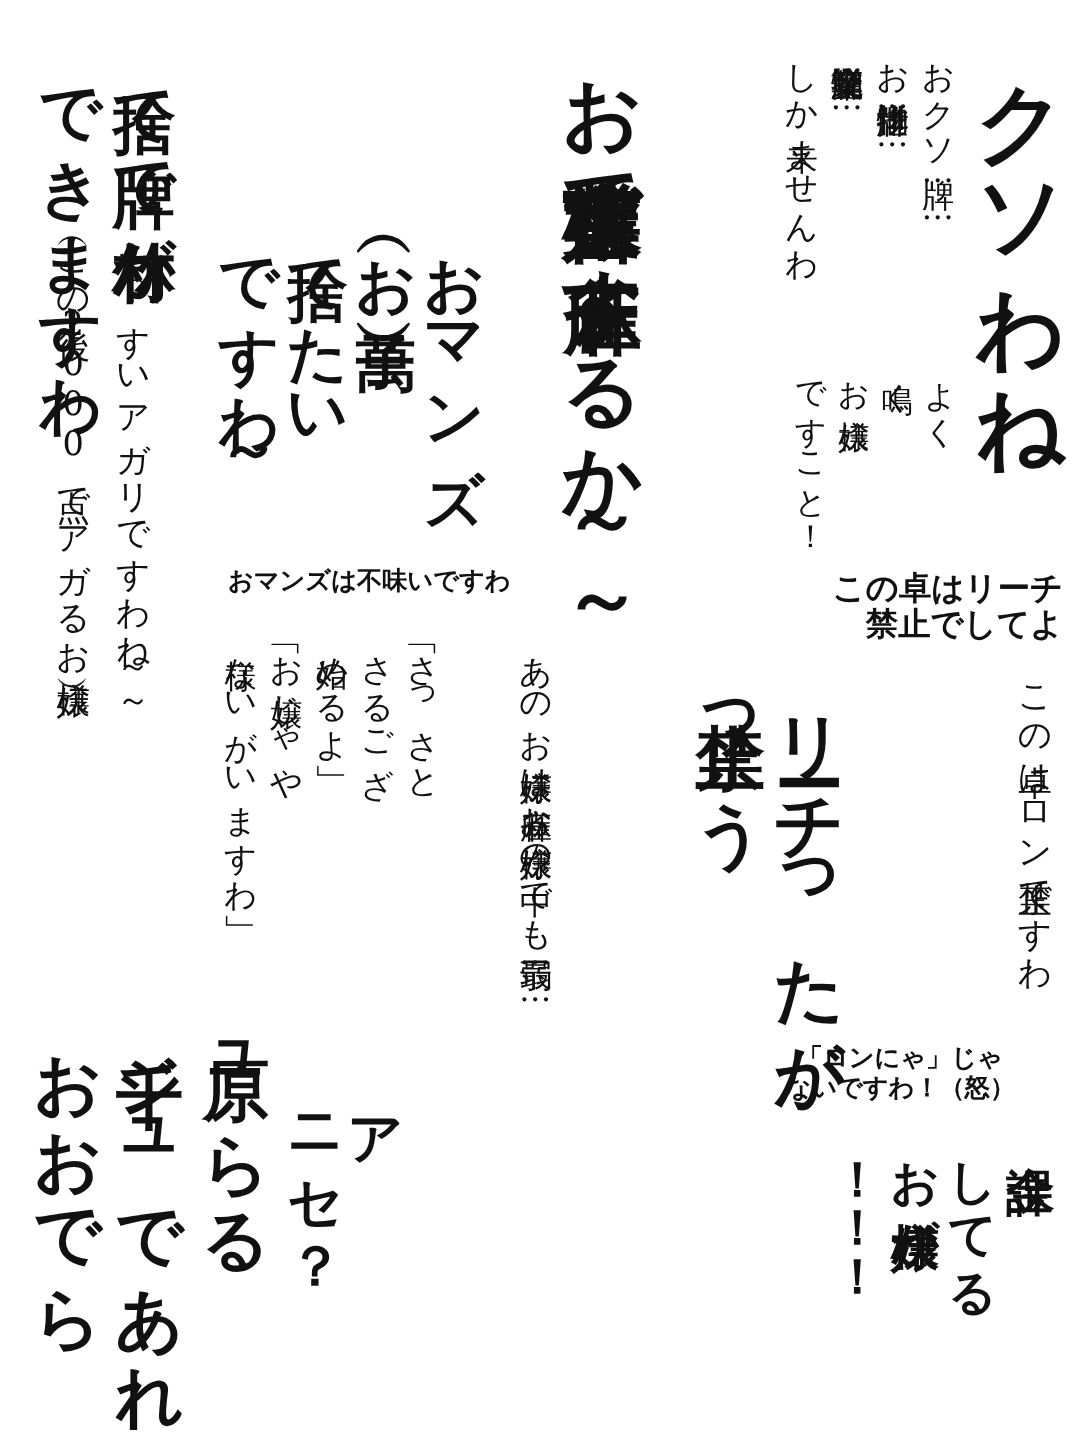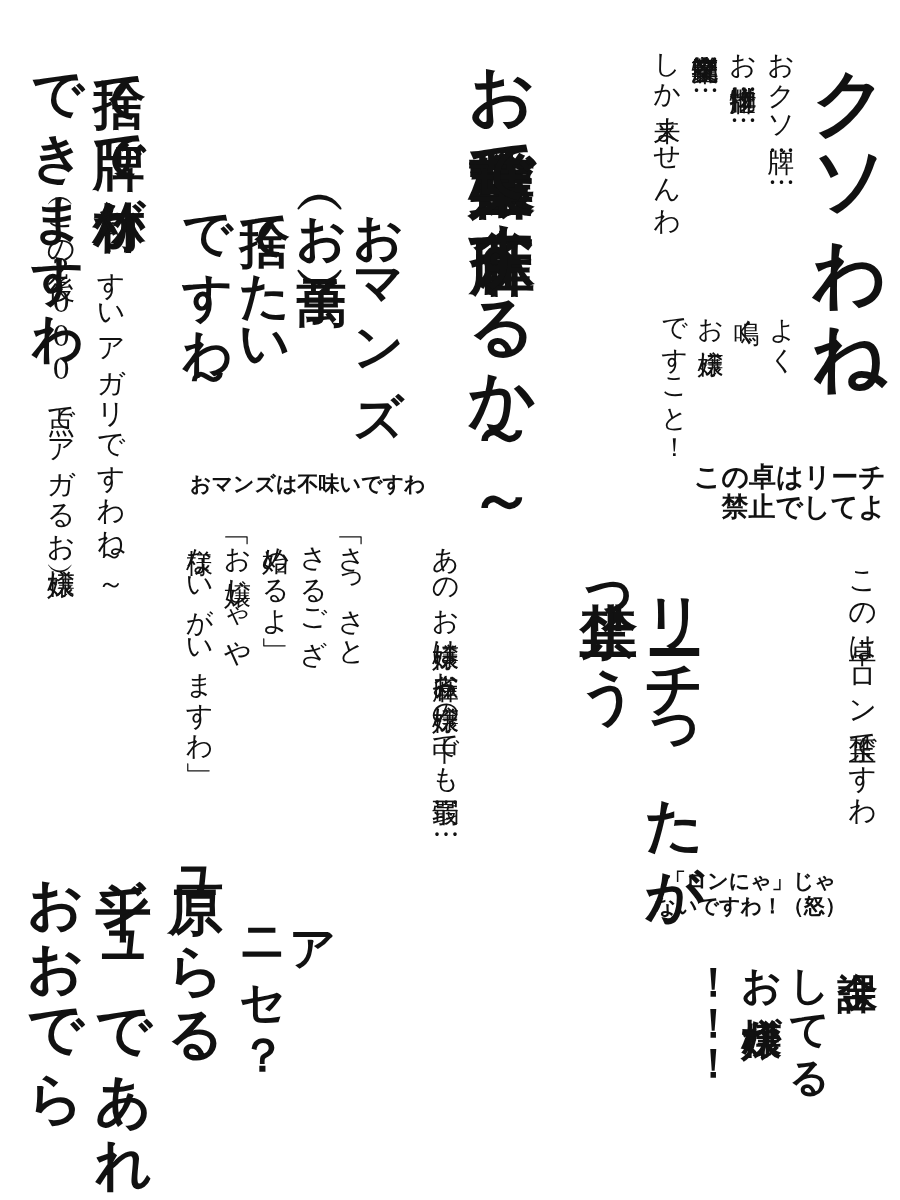--- a/index.html
+++ b/index.html
@@ -65,21 +65,21 @@
   #omanzu-small { top: 470px; left: 190px; font-size: 21px; writing-mode: horizontal-tb; font-weight: 700; text-align: center; }
 
   
   #q1 { top: 528px; left: 186px; font-size: 27px; }
   #q2 { top: 528px; left: 224px; font-size: 27px; }
   #q3 { top: 528px; left: 262px; font-size: 27px; }
   #q4 { top: 528px; left: 300px; font-size: 27px; }
   #q5 { top: 528px; left: 338px; font-size: 27px; }
 
   
-  #konotaku-reach { top: 462px; right: 14px; font-size: 27px; line-height: 1.12; writing-mode: horizontal-tb; text-align: right; }
+  #konotaku-reach { top: 476px; right: 14px; font-size: 27px; line-height: 1.12; writing-mode: horizontal-tb; text-align: right; }
   #reach-big1 { top: 556px; right: 196px; font-size: 58px; }
   #reach-big2 { top: 556px; right: 262px; font-size: 58px; }
   #reach-ron  { top: 552px; right: 24px;  font-size: 28px; }
   #ron-nya    { top: 868px; right: 54px;  font-size: 21px; writing-mode: horizontal-tb; font-weight: 700; line-height: 1.2; text-align: center; }
 
   #anoojou { top: 528px; left: 432px; font-size: 27px; }
 
   
   #kakin1 { top: 940px; right: 22px;  font-size: 40px; }
   #kakin2 { top: 940px; right: 70px;  font-size: 40px; }

